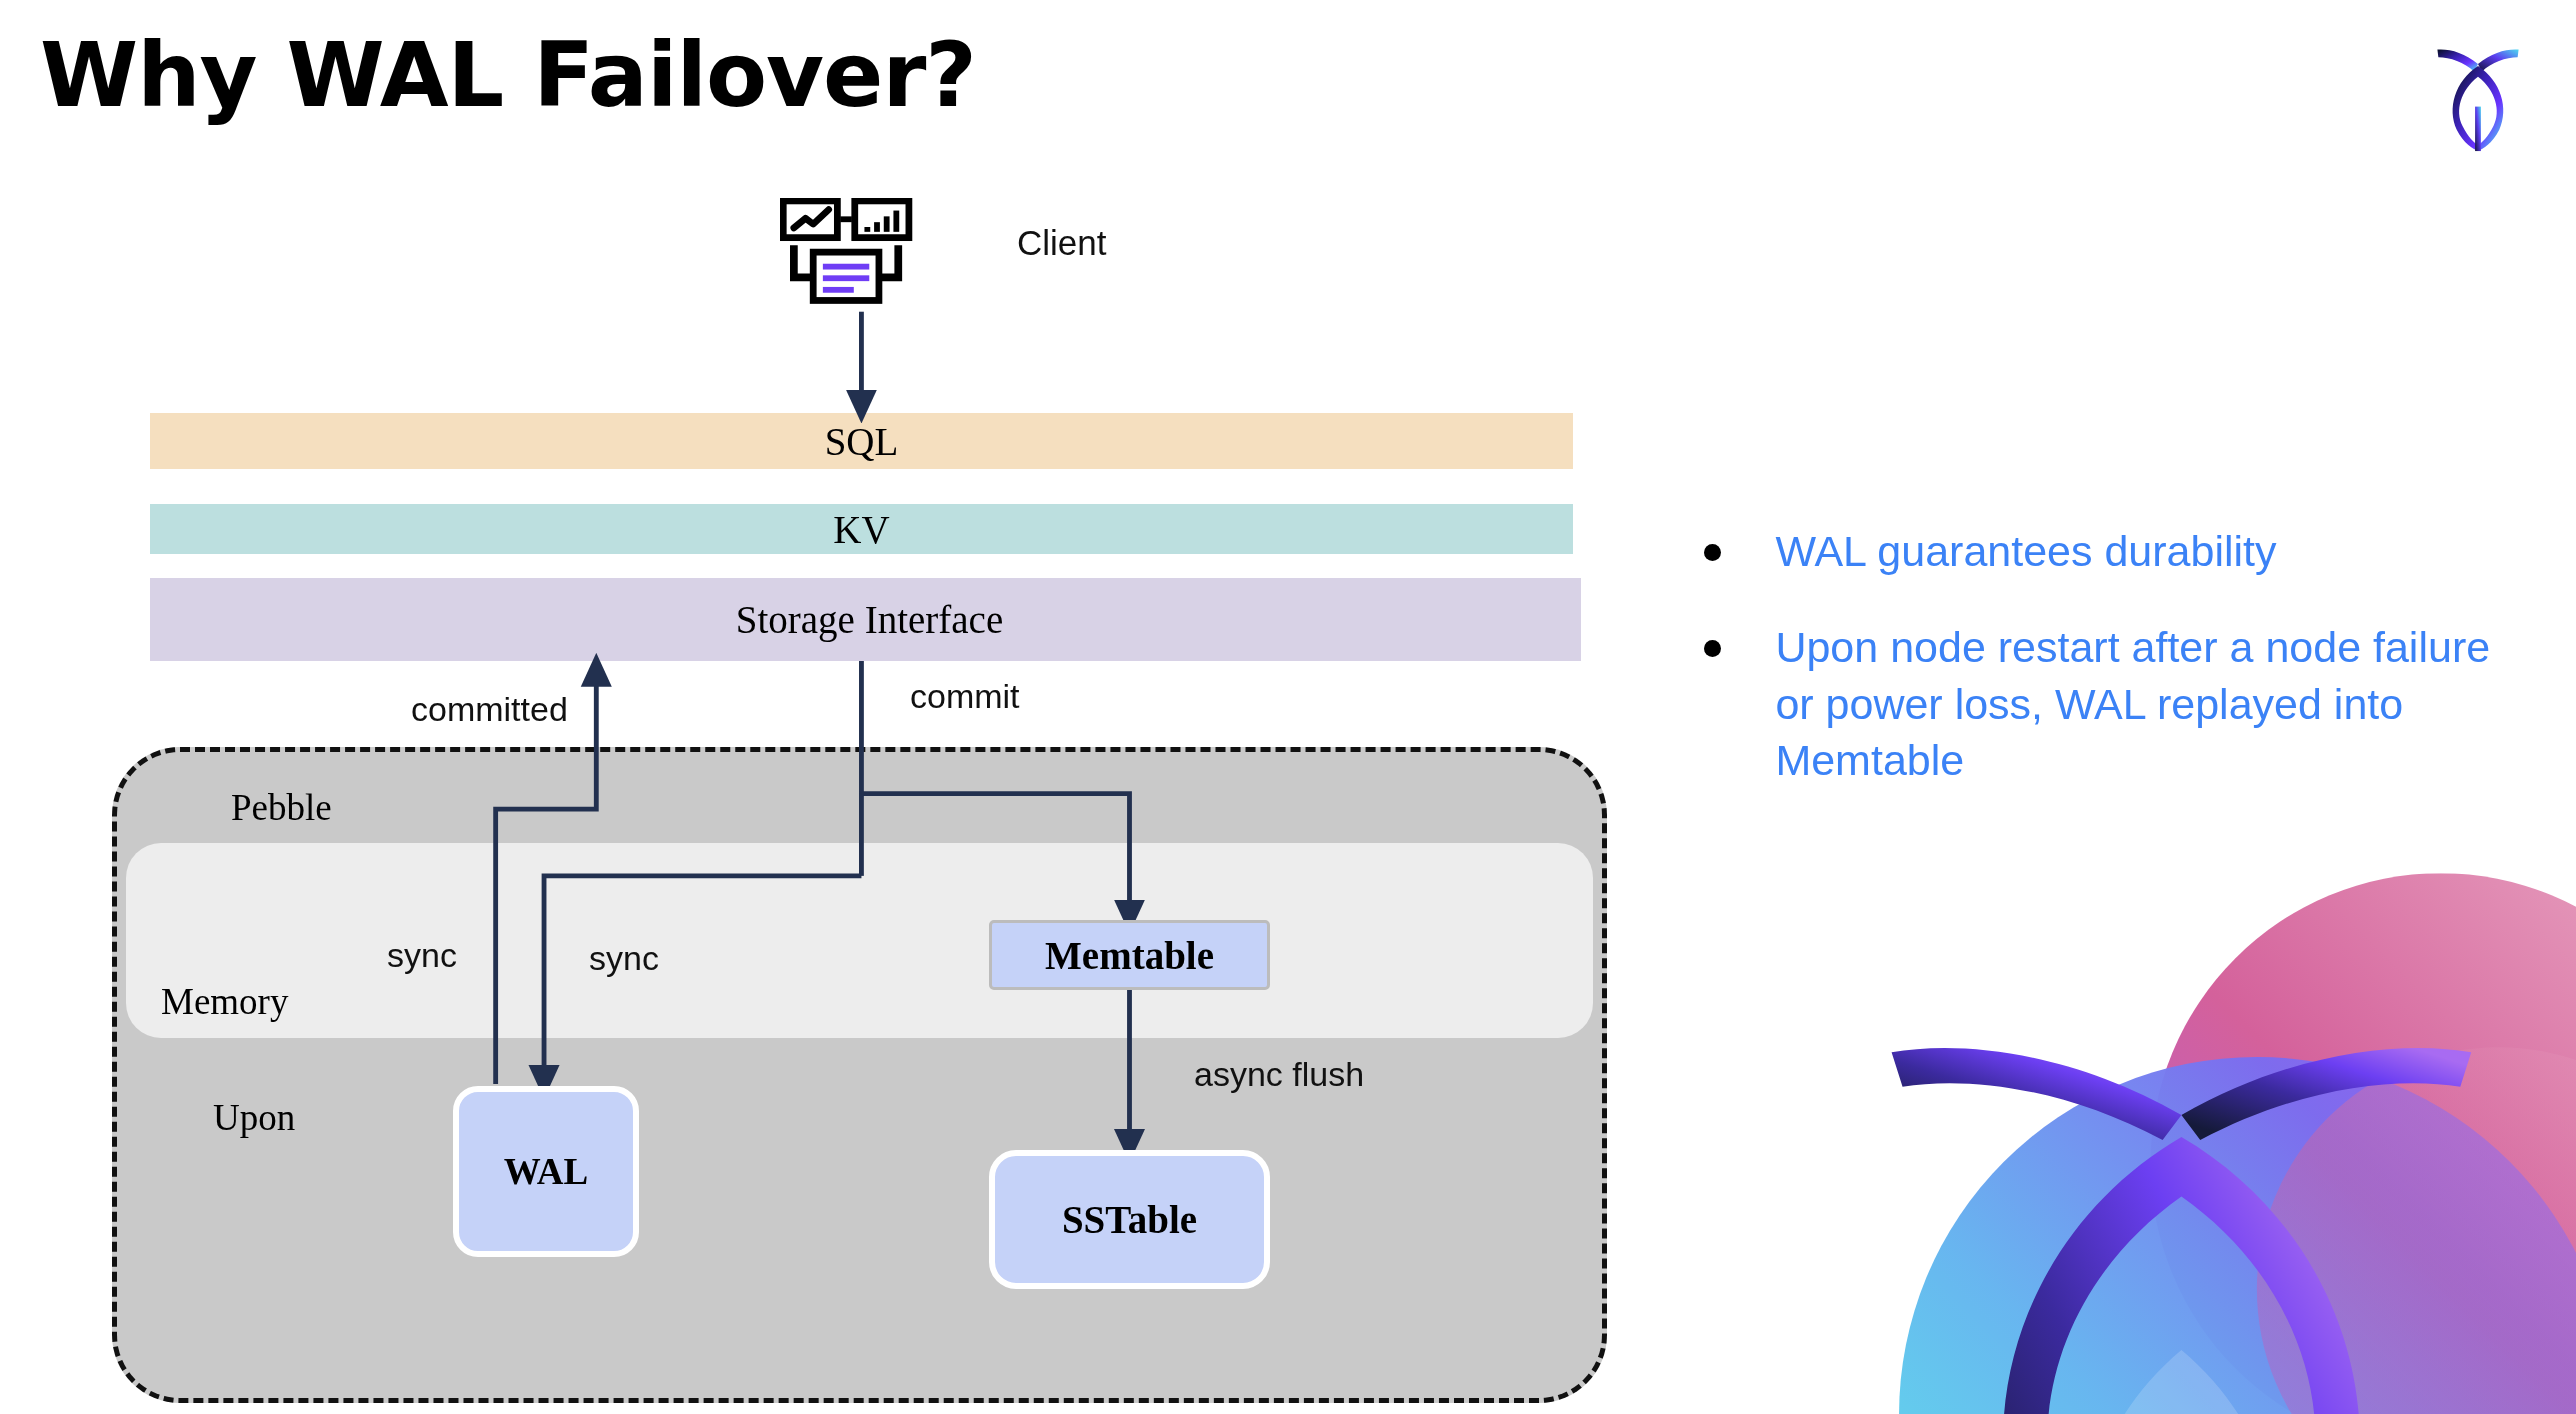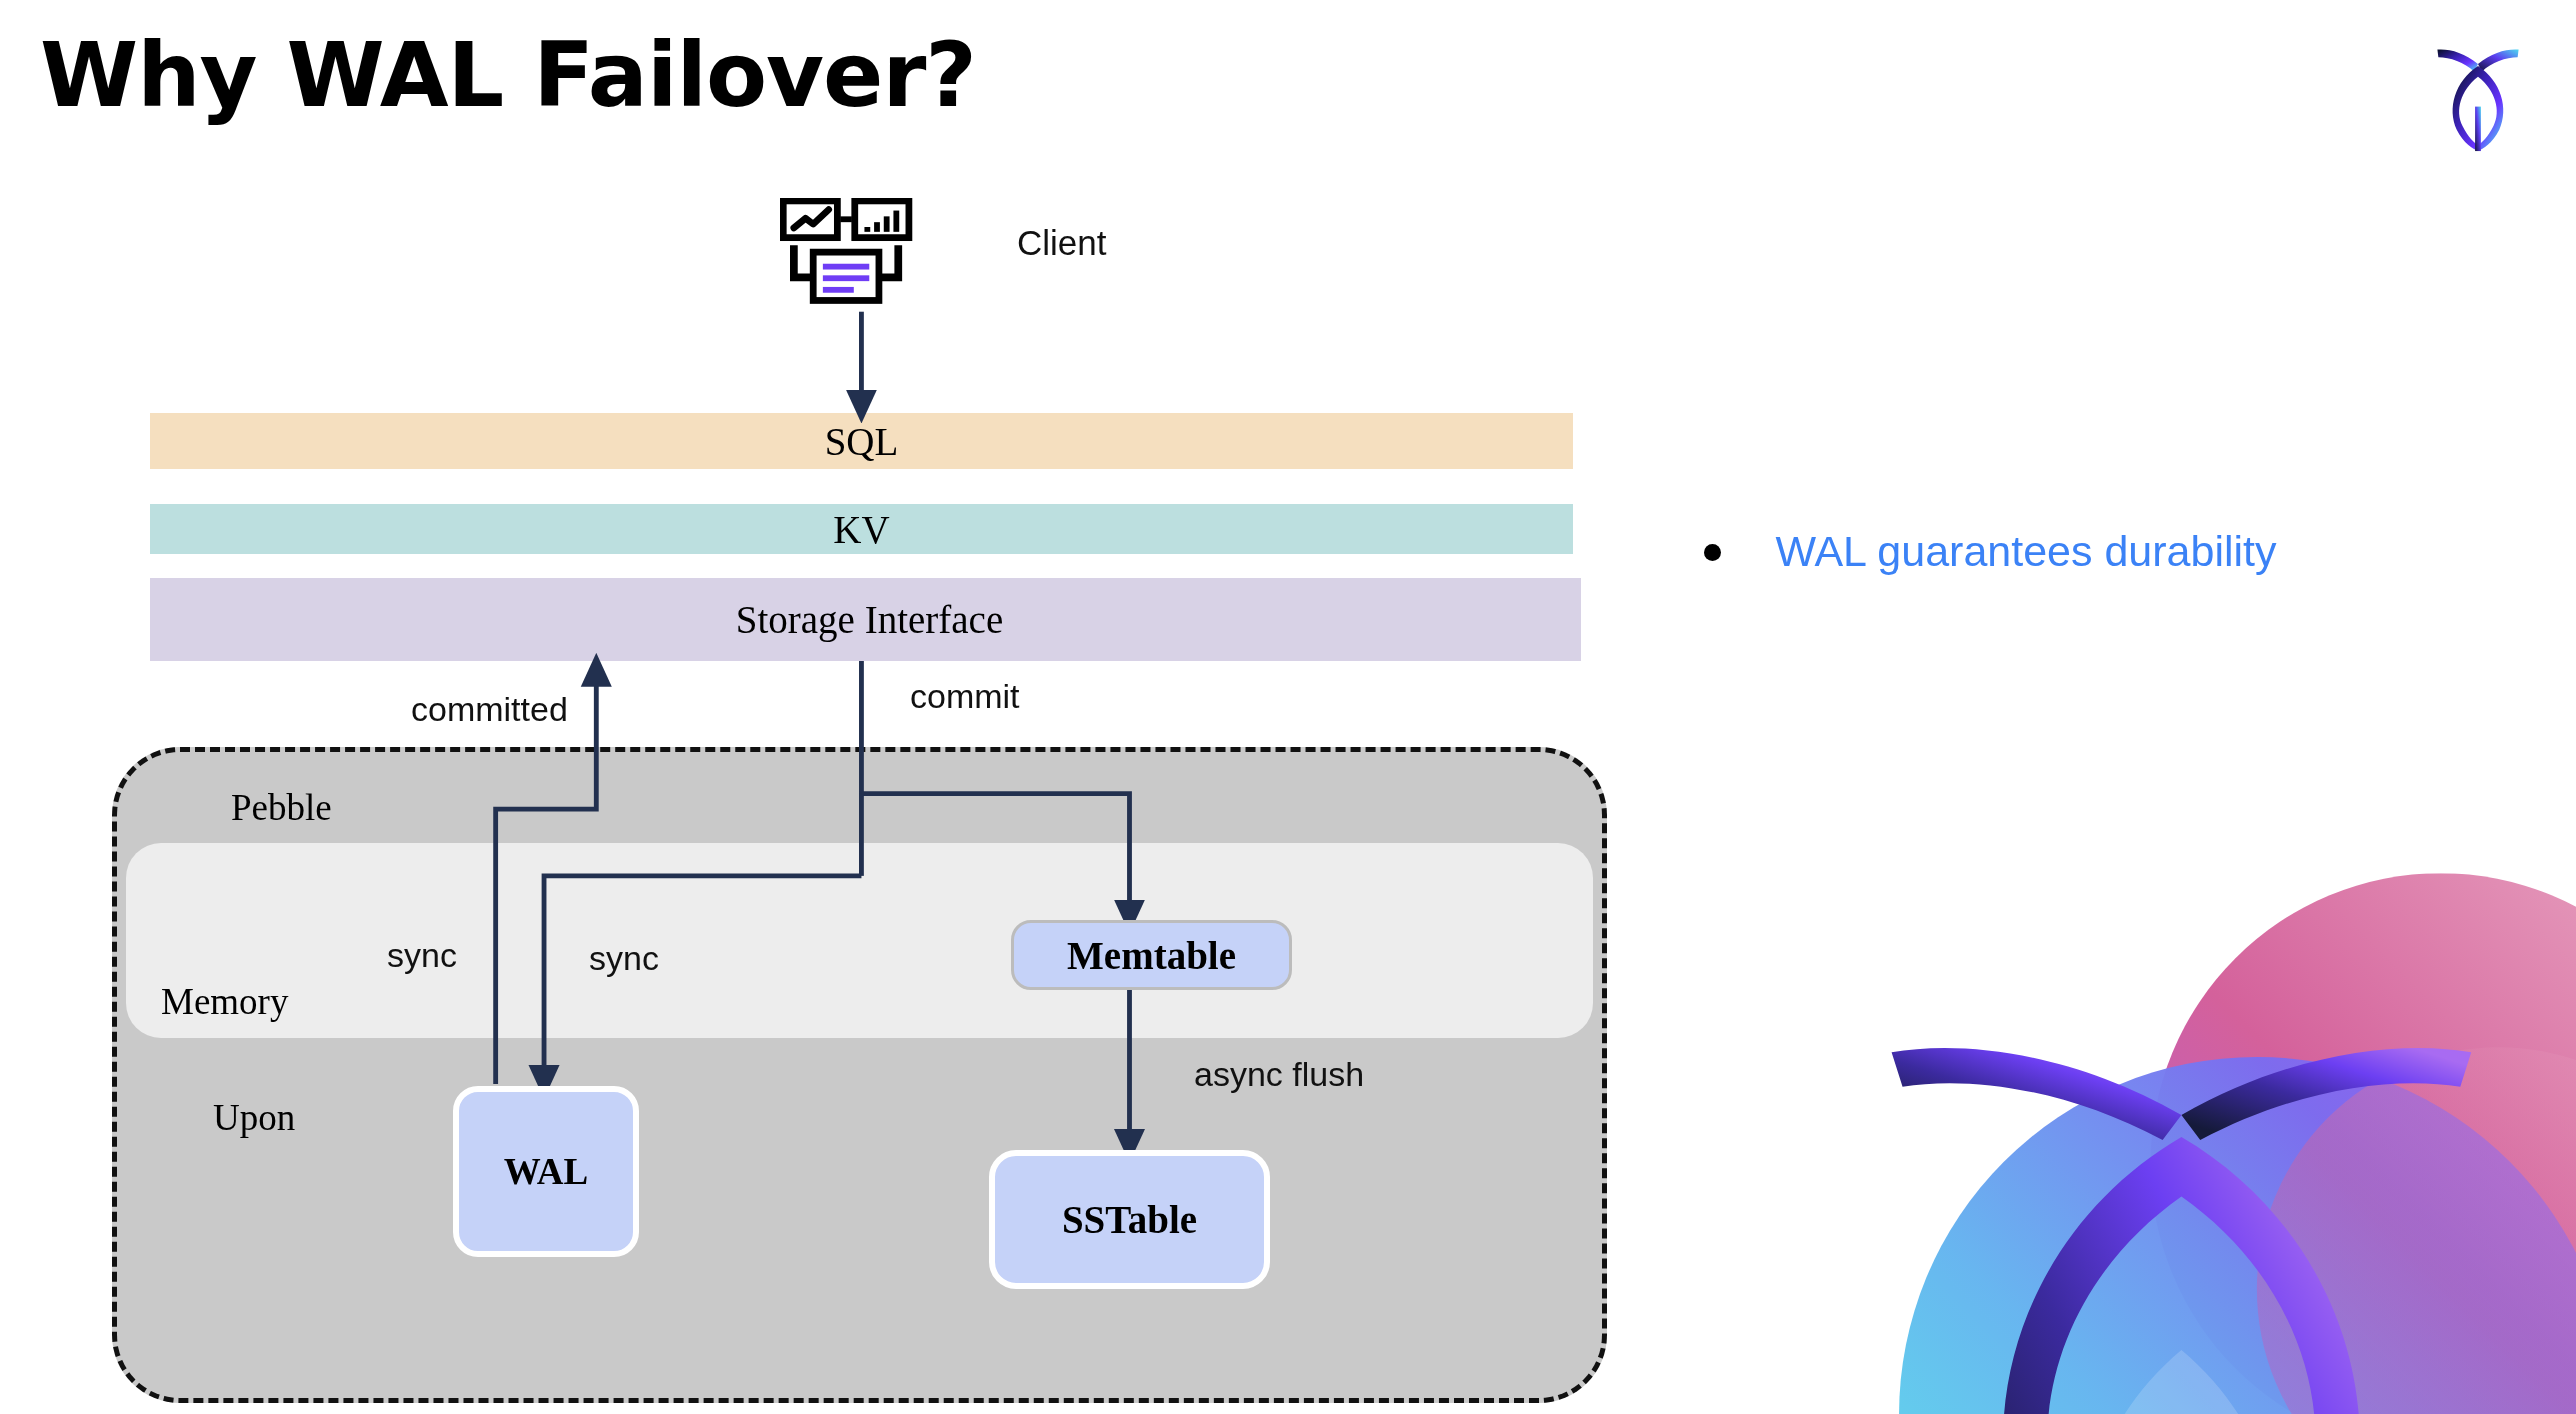--- a/index.html
+++ b/index.html
@@ -62,21 +62,21 @@
     font-family:"Liberation Serif", serif;font-size:37px;color:#000;
   }
 
   
   .node-box{
     position:absolute;background:#c5d2f8;
     display:flex;align-items:center;justify-content:center;
     font-family:"Liberation Serif", serif;font-weight:bold;color:#000;
   }
   #node-memtable{
-    left:1005px;top:920px;width:281px;height:70px;border-radius:20px;
+    left:983px;top:920px;width:281px;height:70px;border-radius:5px;
     border:3.9px solid #bcbcbc;box-sizing:border-box;font-size:39px;
   }
   #node-wal{
     left:447px;top:1086px;width:186px;height:171px;border-radius:25px;
     border:6.8px solid #ffffff;box-sizing:border-box;font-size:37px;
   }
   #node-sstable{
     left:983px;top:1150px;width:281px;height:139px;border-radius:27px;
     border:6.8px solid #ffffff;box-sizing:border-box;font-size:39px;
   }
@@ -254,16 +254,20 @@
   <div class="edge-label" id="lbl-commit">commit</div>
   <div class="edge-label" id="lbl-sync-left">sync</div>
   <div class="edge-label" id="lbl-sync-right">sync</div>
   <div class="edge-label" id="lbl-async-flush">async flush</div>
 
   <div id="bullets">
     <div class="bullet-row">
       <div class="bullet-dot"></div>
       <div class="bullet-text">WAL guarantees durability</div>
     </div>
+    <div class="bullet-row">
+      <div class="bullet-dot"></div>
+      <div class="bullet-text">Upon node restart after a node failure or power loss, WAL replayed into Memtable</div>
+    </div>
   </div>
 
 </div>
 
 
 </body></html>

